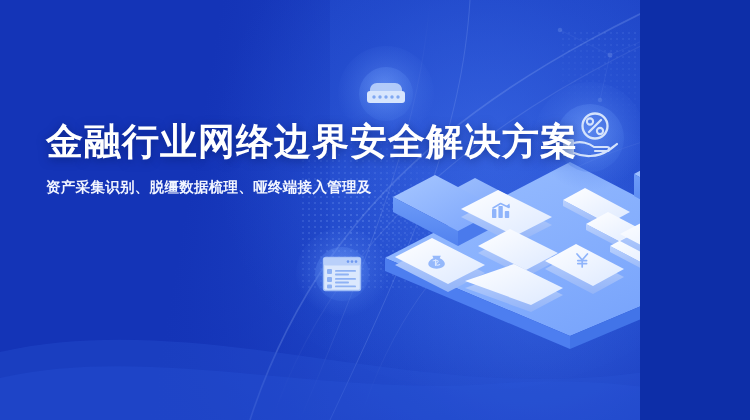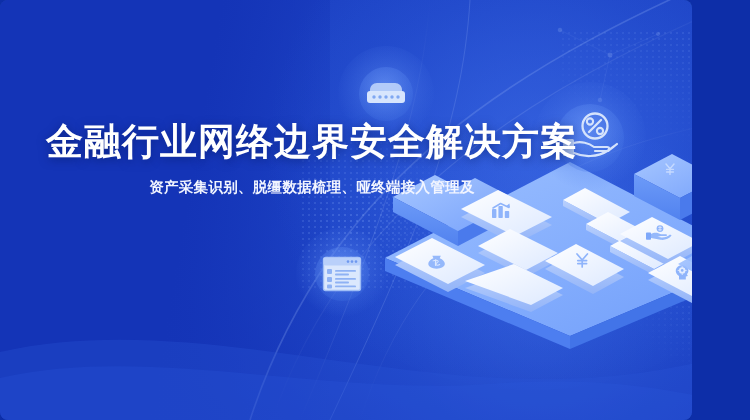--- a/index.html
+++ b/index.html
@@ -2,26 +2,25 @@
 <html><head>
 <meta charset="utf-8">
 <style>
   html, body {
     margin: 0;
     padding: 0;
     background: #0d2ea8;
   }
   .banner {
     position: relative;
-    width: 692px;
+    width: 640px;
     height: 420px;
     overflow: hidden;
     font-family: "Liberation Sans", "DejaVu Sans", sans-serif;
     background: #0c4a6e;
-    border-radius: 8px;
   }
 
   
   .bg-base {
     position: absolute;
     inset: 0;
     background:
       radial-gradient(110% 140% at 78% 38%, #2a57d8 0%, #1e45c7 34%, #1635b8 62%, #1430ad 100%),
       linear-gradient(135deg, #1636bc 0%, #1433b4 100%);
   }
@@ -107,21 +106,21 @@
     white-space: nowrap;
   }
   .subline {
     margin: 14px 0 0 0;
     font-size: 14.5px;
     line-height: 1.65;
     font-weight: bold;
     color: #f2f5ff;
     letter-spacing: .3px;
   }
-  .subline div { white-space: nowrap; text-align: center; }
+  .subline div { white-space: nowrap; }
 
   
   .badge {
     position: absolute;
     border-radius: 50%;
     display: flex;
     align-items: center;
     justify-content: center;
     z-index: 6;
   }

